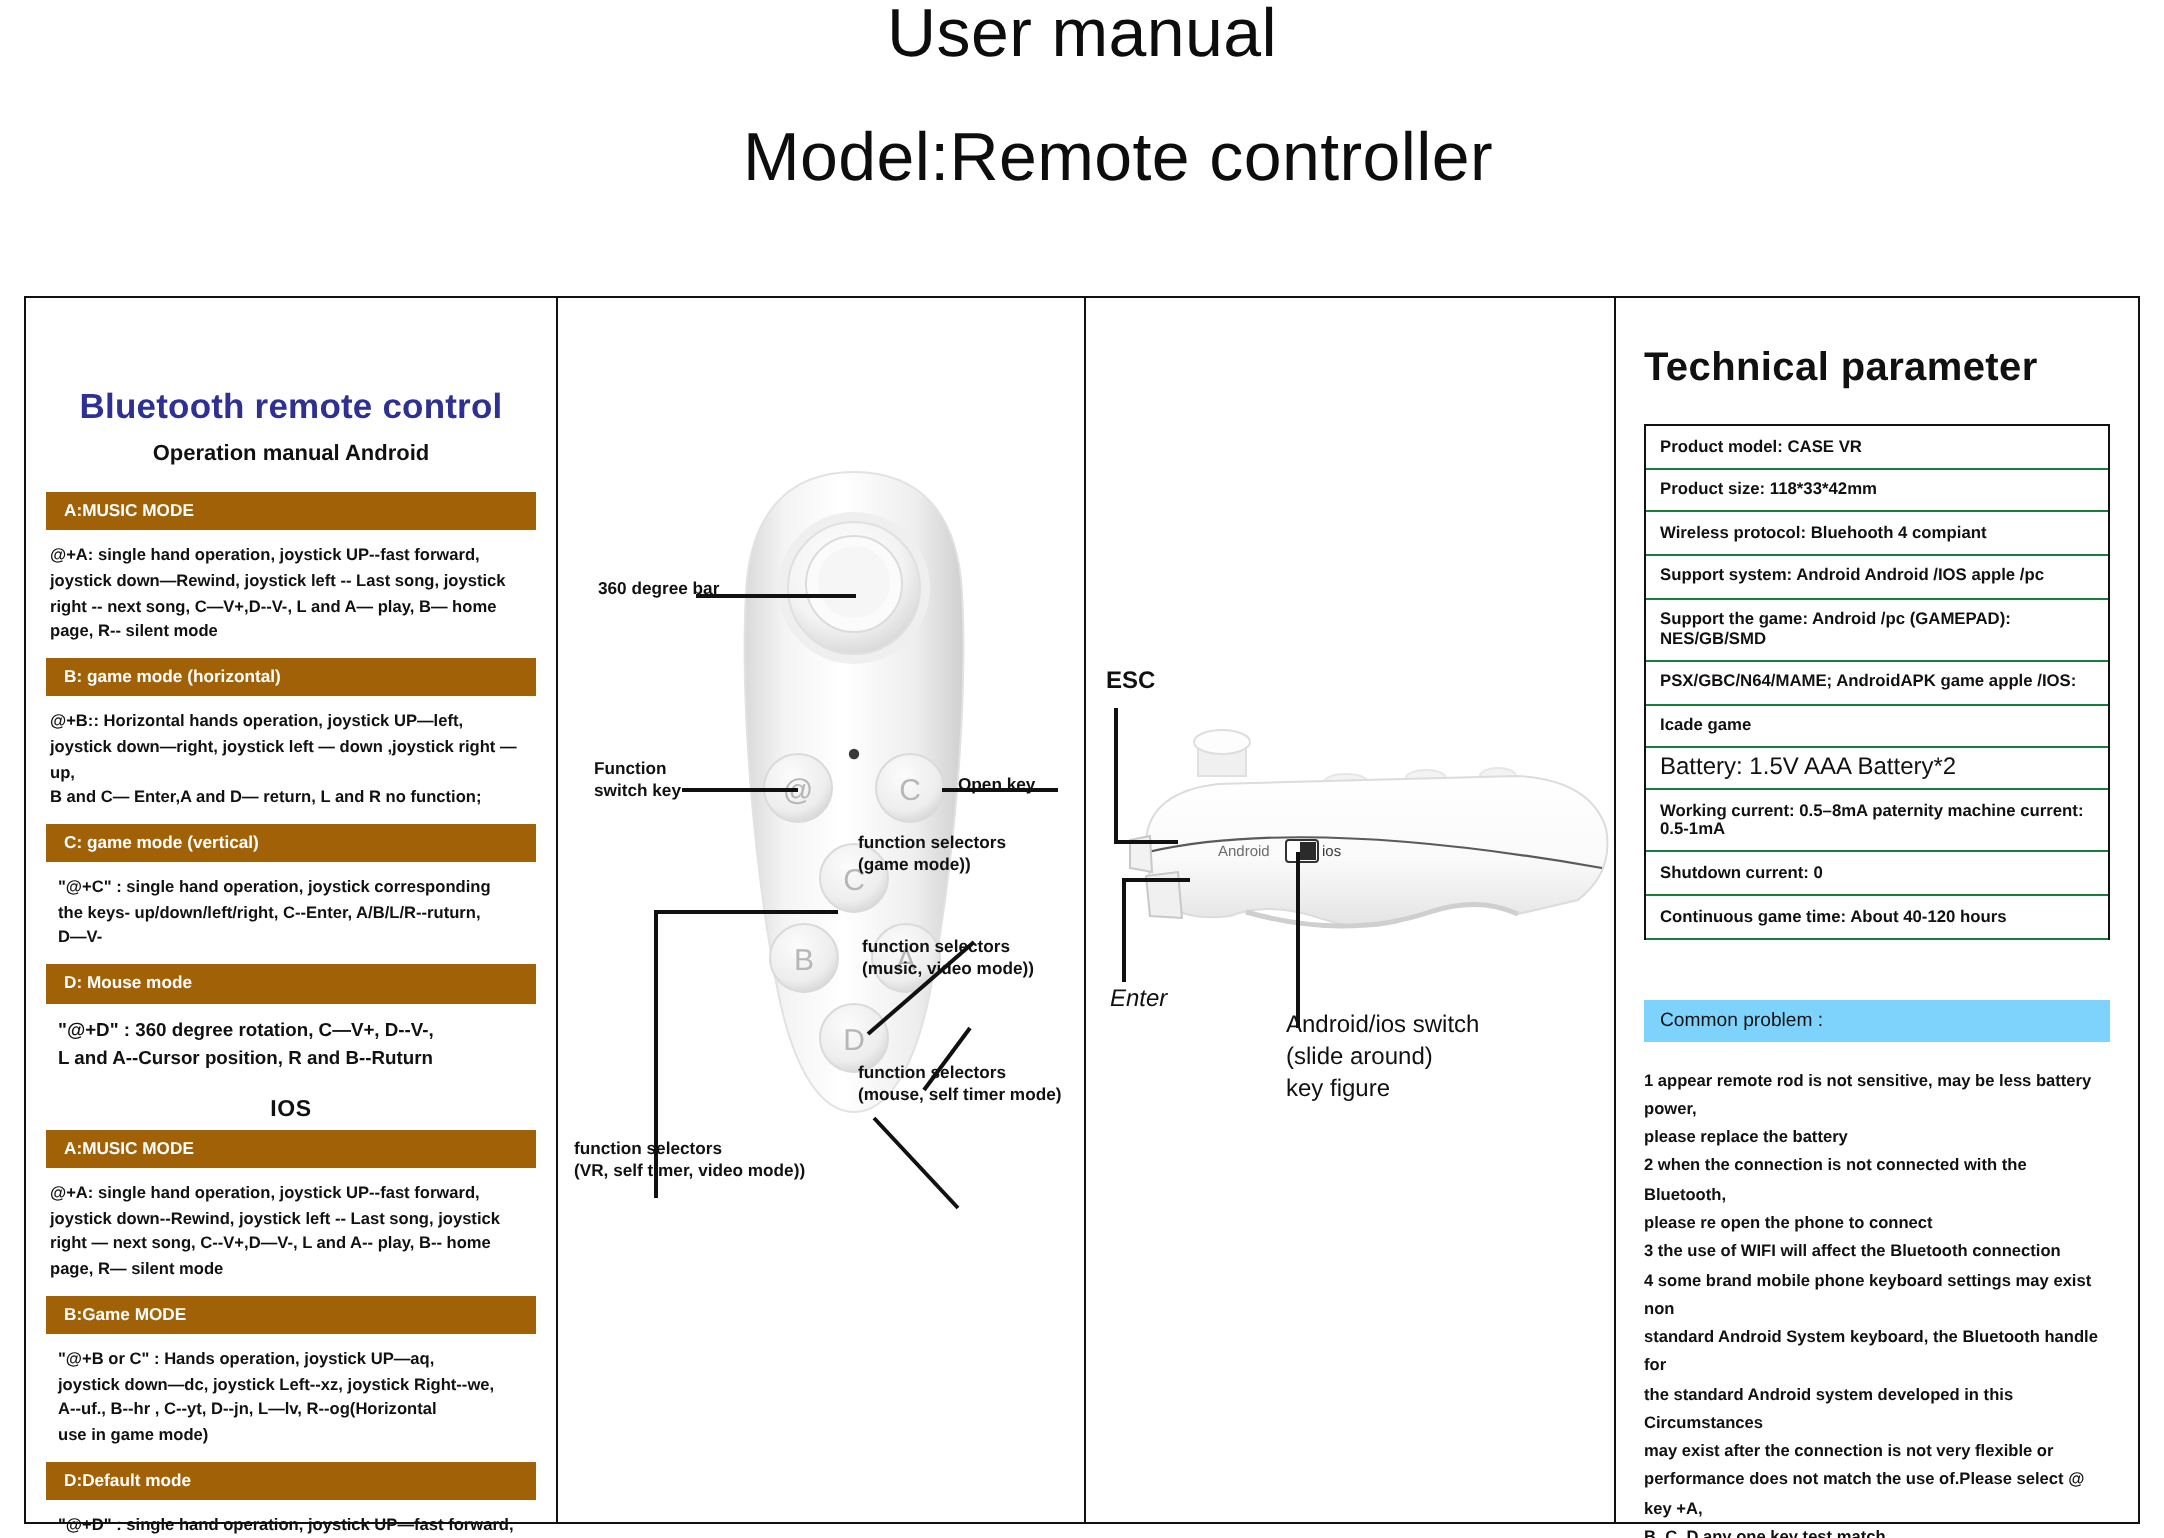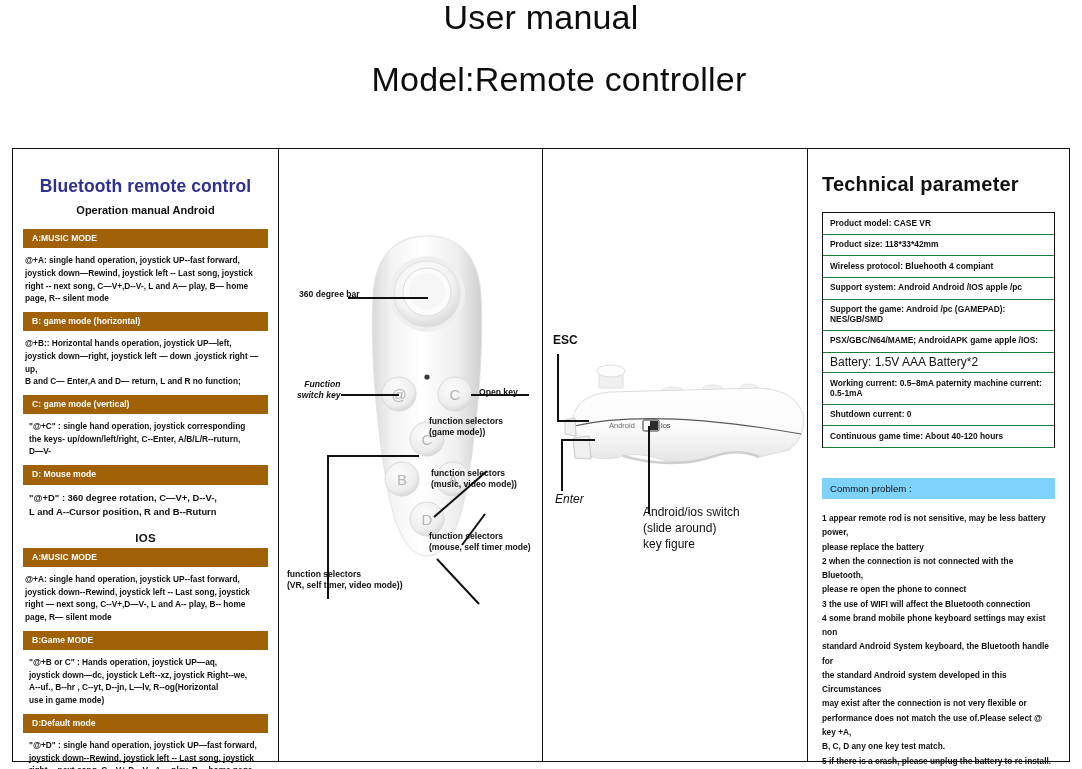--- a/index.html
+++ b/index.html
@@ -24,21 +24,21 @@
   .panel{position:relative;box-sizing:border-box;height:100%;}
   .panel + .panel{border-left:1.5px solid #111;}
   #panel-instructions{width:265px;}
   #panel-front-view{width:264px;}
   #panel-side-view{width:265px;}
   #panel-specs{flex:1;}
 
   
   .bt-title{
     text-align:center;font-size:17.5px;font-weight:bold;color:#2e3192;
-    margin:27px 0 0 0;letter-spacing:.1px;
+    margin:44px 0 0 0;letter-spacing:.1px;
   }
   .bt-sub{
     text-align:center;font-size:11px;font-weight:bold;color:#111;
     margin:7px 0 0 0;
   }
   .sec-list{margin:13px 10px 0 10px;}
   .sec-head{
     background:#a16207;color:#ffffff;font-size:8.6px;font-weight:bold;
     padding:5px 0 5px 9px;line-height:1.1;
   }
@@ -207,21 +207,21 @@
 
     <div class="lead" style="left:48px;top:306px;width:92px;height:2px;"></div>
     <div class="lead" style="left:48px;top:306px;width:2px;height:144px;"></div>
     <svg class="artwork" style="left:118px;top:300px;" width="135" height="180" viewBox="0 0 135 180">
       <line x1="37" y1="68" x2="90" y2="22" stroke="#111" stroke-width="2"></line>
       <line x1="88" y1="65" x2="65" y2="96" stroke="#111" stroke-width="2"></line>
       <line x1="40" y1="110" x2="82" y2="155" stroke="#111" stroke-width="2"></line>
     </svg>
 
     <div class="cal" style="left:20px;top:140px;">360 degree bar</div>
-    <div class="cal" style="left:18px;top:230px;text-align:right;font-style:italic;">Function
+    <div class="cal" style="left:18px;top:230px;text-align:left;">Function
 switch key</div>
     <div class="cal" style="left:200px;top:238px;">Open key</div>
     <div class="cal" style="left:150px;top:267px;">function selectors
 (game mode))</div>
     <div class="cal" style="left:152px;top:319px;">function selectors
 (music, video mode))</div>
     <div class="cal" style="left:150px;top:382px;">function selectors
 (mouse, self timer mode)</div>
     <div class="cal" style="left:8px;top:420px;">function selectors
 (VR, self timer, video mode))</div>
@@ -281,20 +281,21 @@
   <div class="panel" id="panel-specs">
     <div class="tp-title">Technical parameter</div>
 
     <div class="tp-table">
       <div class="tp-row">Product model: CASE VR</div>
       <div class="tp-row">Product size: 118*33*42mm</div>
       <div class="tp-row">Wireless protocol: Bluehooth 4 compiant</div>
       <div class="tp-row">Support system: Android Android /IOS apple /pc</div>
       <div class="tp-row">Support the game: Android /pc (GAMEPAD): NES/GB/SMD</div>
       <div class="tp-row">PSX/GBC/N64/MAME; AndroidAPK game apple /IOS:</div>
+      <div class="tp-row">Icade game</div>
       <div class="tp-row big">Battery: 1.5V AAA Battery*2</div>
       <div class="tp-row">Working current: 0.5–8mA paternity machine current: 0.5-1mA</div>
       <div class="tp-row">Shutdown current: 0</div>
       <div class="tp-row">Continuous game time: About 40-120 hours</div>
     </div>
 
     <div class="cp-head">Common problem :</div>
     <div class="cp-body">1 appear remote rod is not sensitive, may be less battery power,
 please replace the battery
 2 when the connection is not connected with the Bluetooth,

